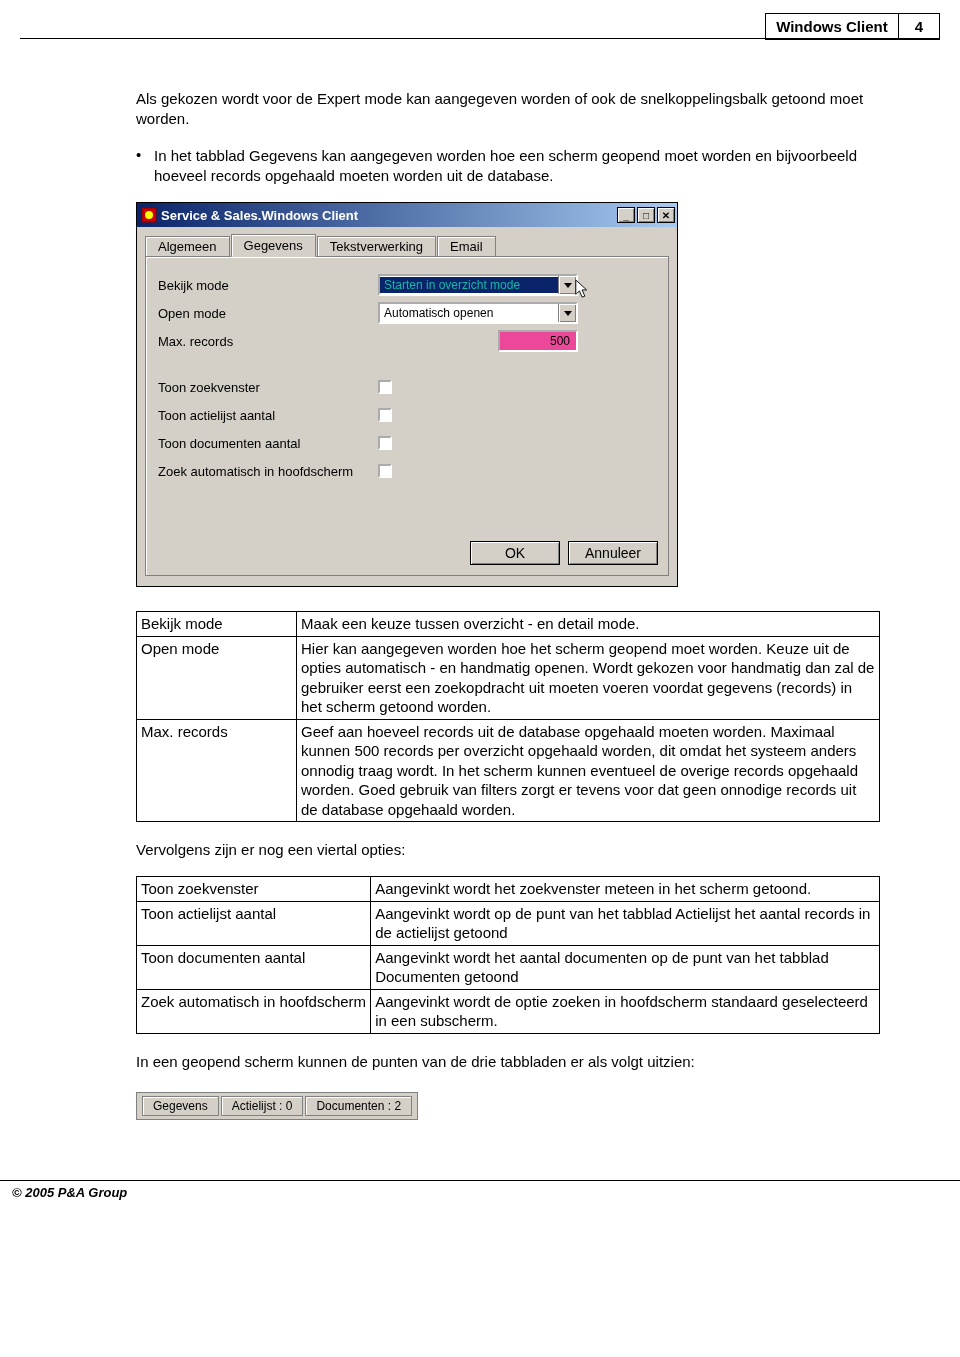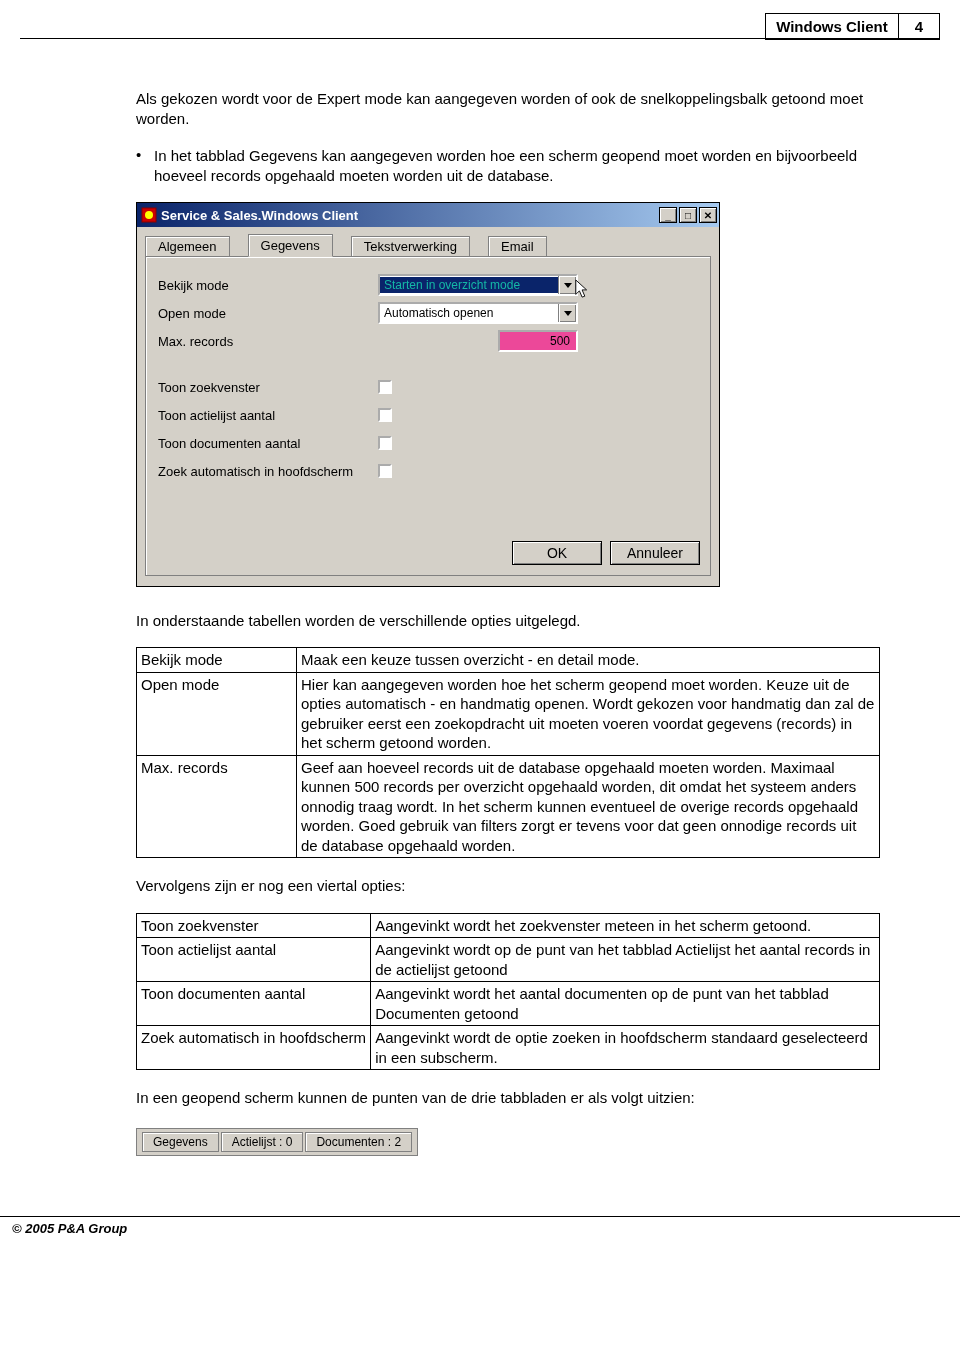--- a/index.html
+++ b/index.html
@@ -41,21 +41,21 @@
   }
   .content {
     margin: 50px 60px 0 116px;
   }
   .para { margin: 0 0 16px 0; line-height: 1.35; }
   .bullet-row { display: flex; margin-bottom: 16px; }
   .bullet-dot { width: 18px; flex: 0 0 18px; }
   .bullet-dot::before { content: "•"; }
   
   .win {
-    width: 584px;
+    width: 542px;
     margin: 10px 0 24px 0;
     border: 1px solid #000;
     background: #d4d0c8;
     font-family: Tahoma, Arial, sans-serif;
     font-size: 13px;
   }
   .titlebar {
     display: flex;
     align-items: center;
     height: 24px;
@@ -73,21 +73,21 @@
   .tb-btns { display:flex; gap:2px; }
   .tb-btn {
     width: 18px; height: 16px;
     background: #d4d0c8;
     border: 1px solid #000;
     box-shadow: inset 1px 1px 0 #fff, inset -1px -1px 0 #808080;
     display:flex; align-items:center; justify-content:center;
     font-family: Arial; font-size: 10px; font-weight:bold; color:#000;
   }
   .win-body { padding: 6px 8px 10px 8px; }
-  .tabstrip { display:flex; gap:18px; align-items:flex-end; margin-bottom: 0; }
+  .tabstrip { display:flex; gap:1px; align-items:flex-end; margin-bottom: 0; }
   .tab {
     padding: 3px 12px 3px 12px;
     border: 1px solid #808080;
     border-bottom: 1px solid #d4d0c8;
     background: #d4d0c8;
     box-shadow: inset 1px 1px 0 #fff;
     font-size: 13px;
   }
   .tab.inactive {
     border-bottom: 1px solid #808080;
@@ -294,21 +294,20 @@
           </div>
 
           <div class="btnrow">
             <div class="wbtn">OK</div>
             <div class="wbtn">Annuleer</div>
           </div>
         </div>
       </div>
     </div>
 
-    <p class="para">In onderstaande tabellen worden de verschillende opties uitgelegd.</p>
 
     <table class="desc">
       <tbody>
           <tr>
             <td class="key">Bekijk mode</td>
             <td>Maak een keuze tussen overzicht - en detail mode.</td>
           </tr>
       <tr>
             <td class="key">Open mode</td>
             <td>Hier kan aangegeven worden hoe het scherm geopend moet worden. Keuze uit de opties automatisch - en handmatig openen. Wordt gekozen voor handmatig dan zal de gebruiker eerst een zoekopdracht uit moeten voeren voordat gegevens (records) in het scherm getoond worden.</td>

